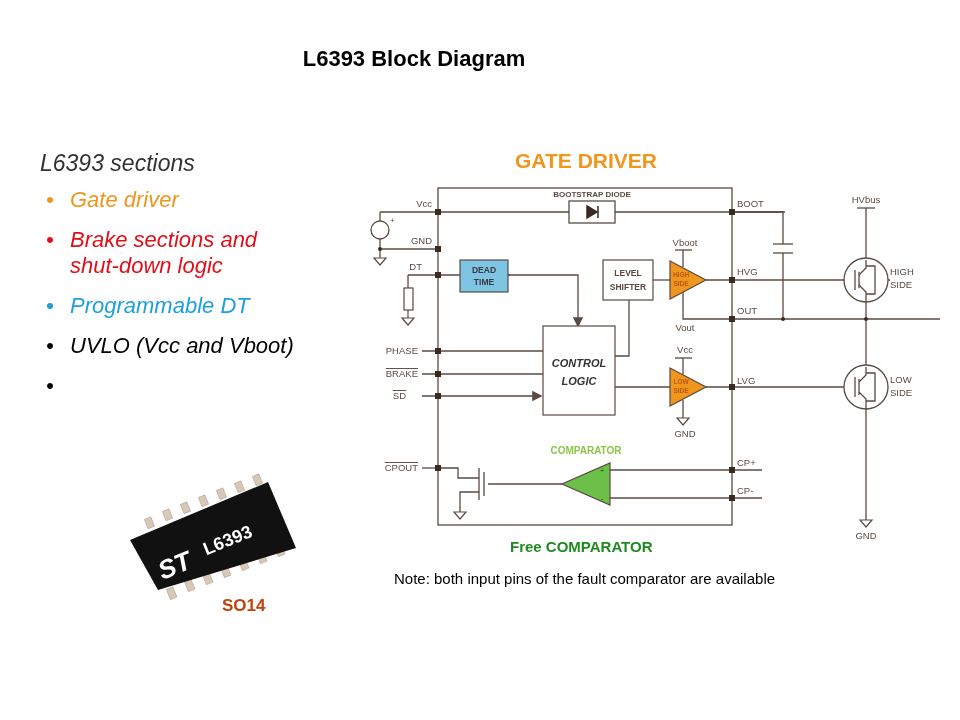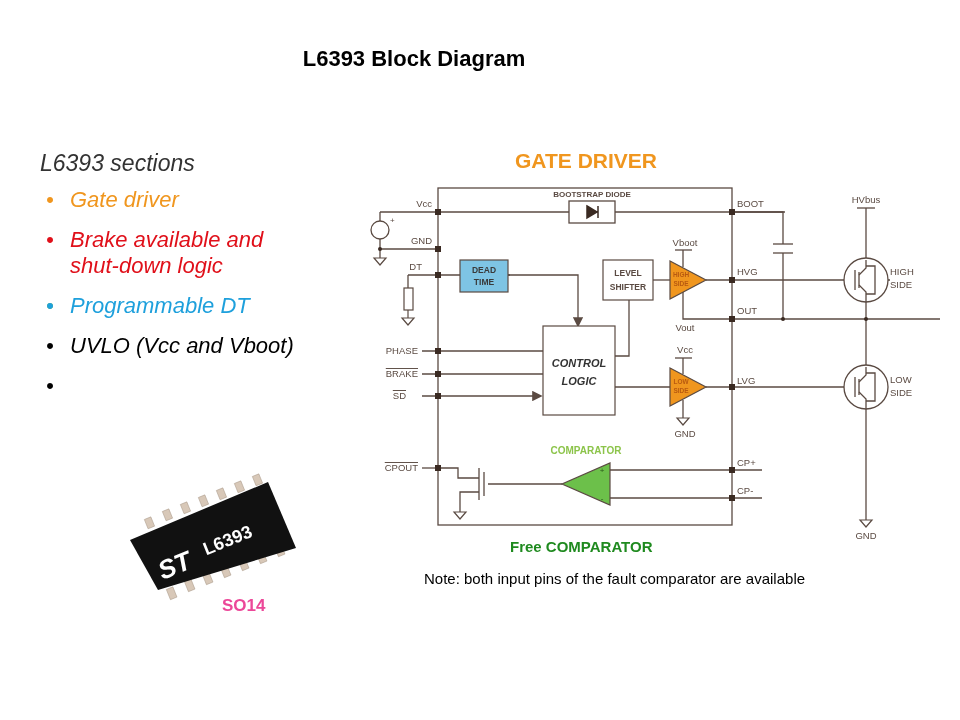--- a/index.html
+++ b/index.html
@@ -4,41 +4,41 @@
   <style>
     html, body { margin: 0; padding: 0; background: #ffffff; }
     body { width: 960px; height: 720px; position: relative; overflow: hidden; font-family: "Liberation Sans", sans-serif; }
     .title { position: absolute; left: 0; width: 828px; top: 46px; text-align: center; font-weight: bold; font-size: 22px; color: #000; }
     .sections { position: absolute; left: 40px; top: 150px; font-style: italic; }
     .sections-heading { font-size: 23px; color: #333; margin-bottom: 10px; }
     .sections ul { list-style: none; margin: 0; padding: 0; }
     .sections li { position: relative; padding-left: 30px; font-size: 22px; line-height: 26px; margin-bottom: 14px; }
     .sections li .bullet { position: absolute; left: 6px; top: 0; }
     .chip { position: absolute; left: 118px; top: 470px; width: 200px; height: 140px; }
-    .so14 { position: absolute; left: 222px; top: 596px; font-weight: bold; font-size: 17px; color: #ec4899; }
+    .so14 { position: absolute; left: 222px; top: 596px; font-weight: bold; font-size: 17px; color: #c2410c; }
     .diagram { position: absolute; left: 360px; top: 140px; width: 600px; height: 410px; }
     .free-comp { position: absolute; left: 510px; top: 538px; font-weight: bold; font-size: 15px; color: #1f8a1f; }
-    .note { position: absolute; left: 394px; top: 570px; font-size: 15px; color: #000; margin-left: 30px; }
+    .note { position: absolute; left: 394px; top: 570px; font-size: 15px; color: #000; }
     svg text { font-family: "Liberation Sans", sans-serif; }
   </style>
 </head>
 <body>
 
 <div class="title">L6393 Block Diagram</div>
 
 <div class="sections">
   <div class="sections-heading">L6393 sections</div>
   <ul>
     <li style="color:#f0961e">
       <span class="bullet">•</span>
       <span>Gate driver</span>
     </li>
     <li style="color:#e0101a">
       <span class="bullet">•</span>
-      <span>Brake available and</span><br>
+      <span>Brake sections and</span><br>
       <span>shut-down logic</span>
     </li>
     <li style="color:#8cc44a">
       <span class="bullet">•</span>
     </li>
     <li style="color:#1ea0dc">
       <span class="bullet">•</span>
       <span>Programmable DT</span>
     </li>
     <li style="color:#000">

